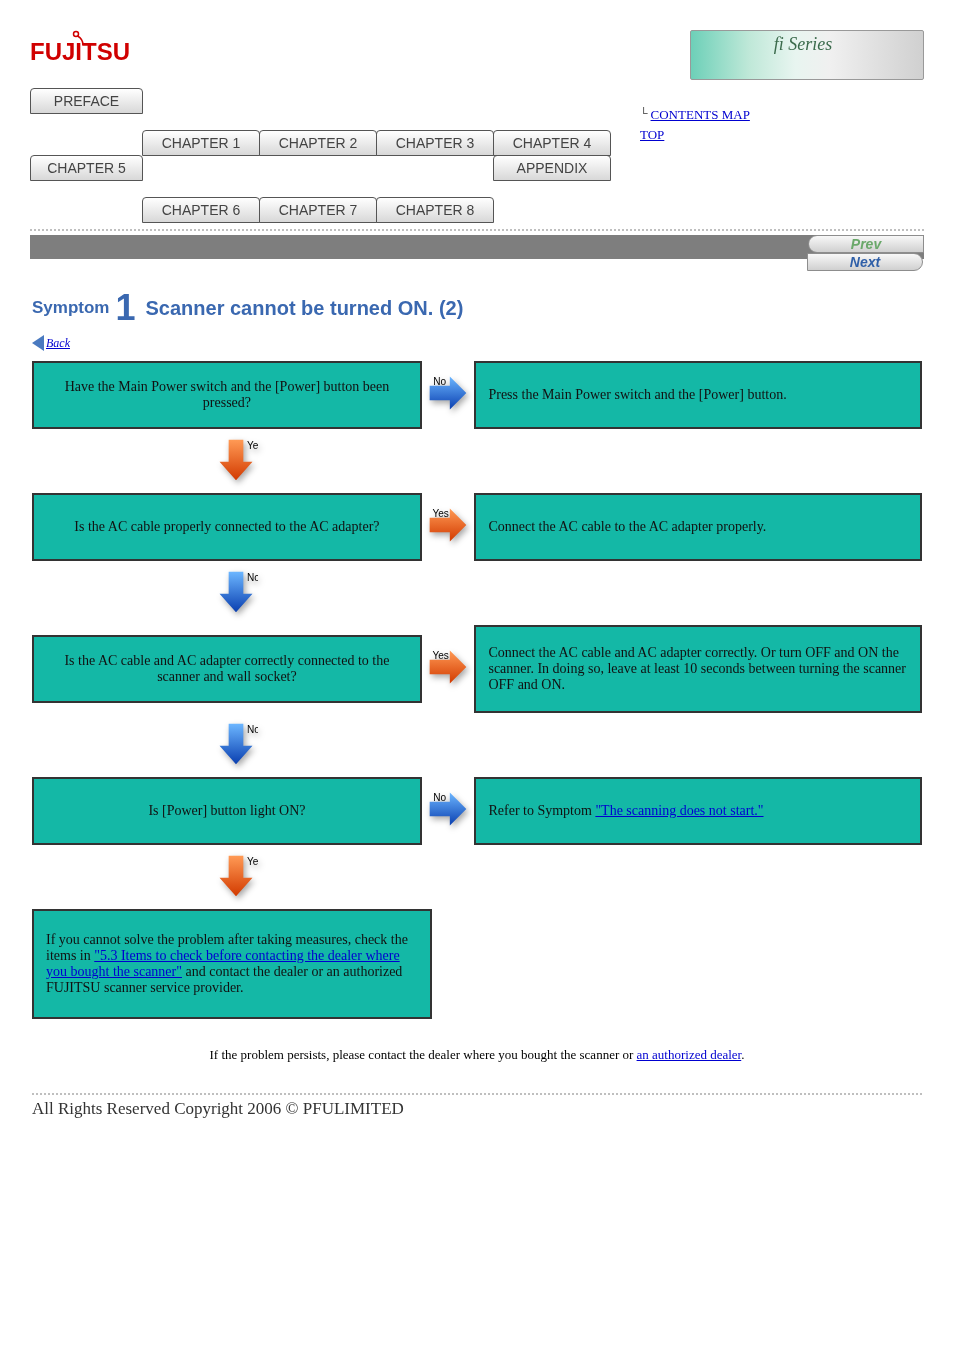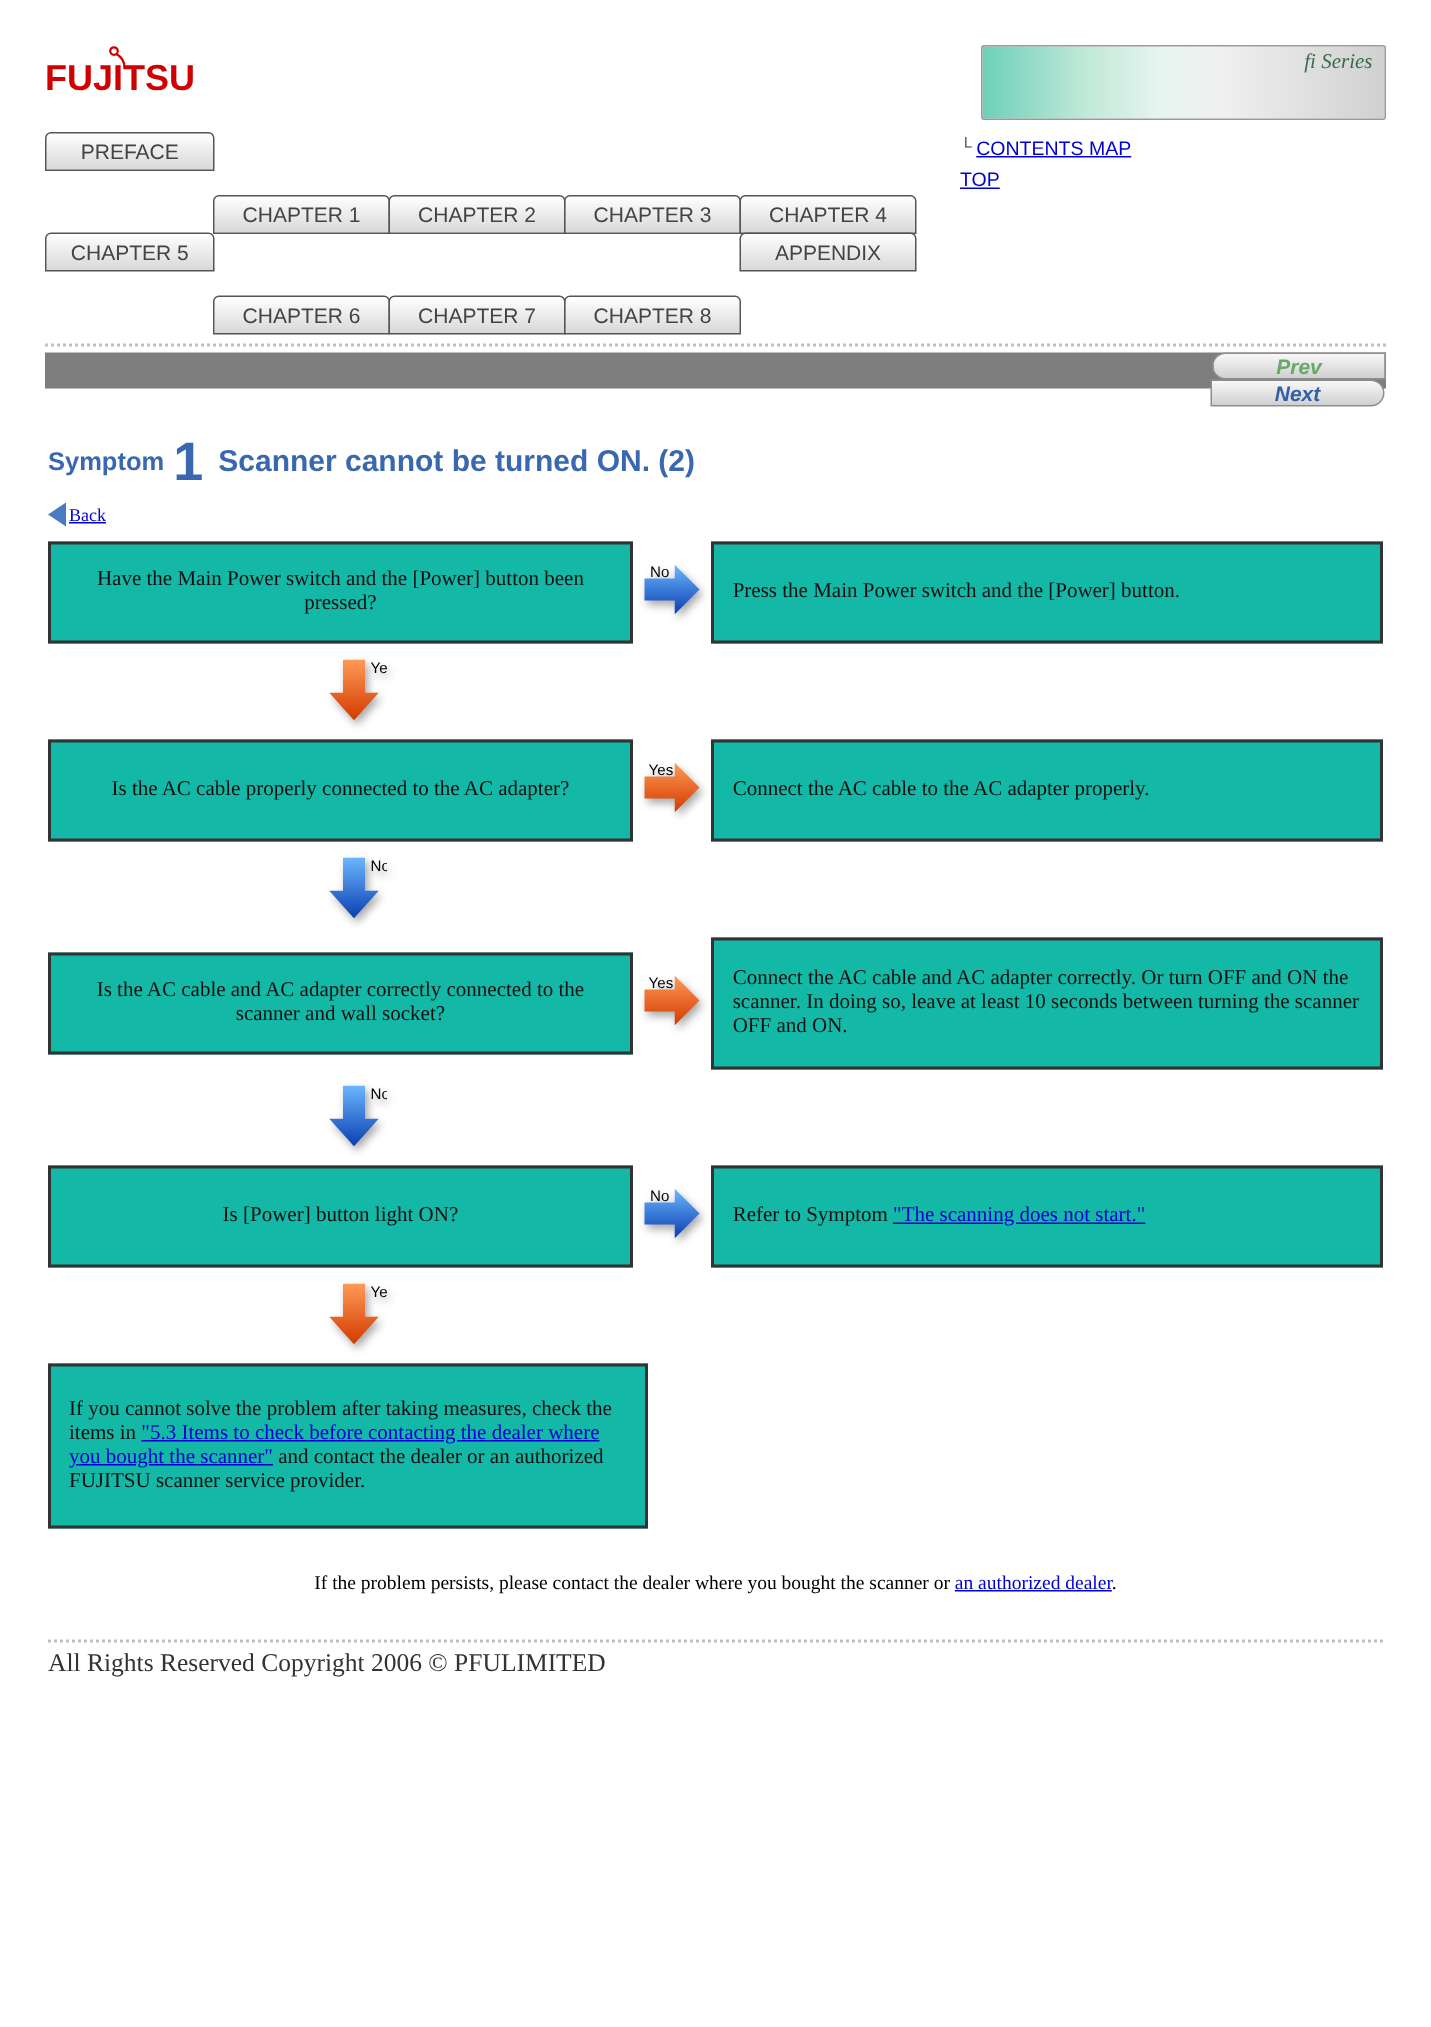--- a/index.html
+++ b/index.html
@@ -7,29 +7,29 @@
     margin: 0;
     font-family: "Times New Roman", serif;
     background: #ffffff;
     width: 954px;
   }
   .page { width: 954px; padding: 30px 30px 10px 30px; position: relative; }
   .top-row { display: flex; justify-content: space-between; align-items: flex-start; margin-bottom: 8px; }
   .logo-fujitsu { width: 110px; height: auto; }
   .logo-fujitsu svg { width: 100%; height: auto; }
   .fi-banner {
-    width: 270px; height: 50px;
+    width: 234px; height: 50px;
     background: linear-gradient(to right, #6dd0b8 0%, #bfe8d8 25%, #e8f5f0 45%, #f0f0f0 60%, #d0d0d0 100%);
     border: 1px solid #999;
     position: relative;
-    display: flex; justify-content: flex-end; align-items: flex-start;
+    display: flex; justify-content: center; align-items: flex-start;
     padding: 3px 8px 0 0;
     font-style: italic;
     font-family: "Brush Script MT", cursive;
-    font-size: 14px;
+    font-size: 18px;
     color: #3b6b4c;
     border-radius: 2px;
   }
   .outer-wrap { position: relative; }
   .tabs-row { display: flex; }
   .tab {
     border: 1px solid #555;
     height: 26px;
     font-family: Verdana, Arial, sans-serif;
     font-size: 14px;
@@ -39,24 +39,24 @@
     border-top-left-radius: 4px;
     border-top-right-radius: 4px;
     margin-right: -1px;
   }
   .tab.preface { width: 113px; }
   .tab.ch { width: 118px; margin-top: 42px; }
   .tab.app { width: 118px; }
   .tabs-row.row2 { margin-top: -1px; }
   .right-links {
     position: absolute;
-    left: 610px; top: 1px;
+    left: 610px; top: 17px;
     font-size: 13px;
     line-height: 20px;
-    font-family: Liberation Sans, sans-serif;
+    font-family: Liberation Serif, serif;
   }
   .right-links a { color: #0000d0; text-decoration: underline; cursor: pointer; }
   .right-links .bullet { color: #333; font-size: 11px; position: relative; top: -2px; }
   .dotline {
     height: 0;
     border-top: 2px dotted #bfbfbf;
     margin: 6px 0 0 0;
   }
   .section-bar {
     height: 24px;
@@ -92,21 +92,21 @@
     font-size: 17px;
     font-weight: bold;
     color: #3a68b0;
     font-family: Arial, sans-serif;
   }
   .sect-sub { font-size: 20px; font-weight: bold; color: #3a68b0; font-family: Arial, sans-serif; }
   .num-badge {
     font-size: 36px; font-weight: bold; color: #3a68b0; margin: 0 10px 0 6px;
     font-family: Arial, sans-serif;
   }
-  .back-row { display:flex; align-items:center; margin:4px 0 10px 0; }
+  .back-row { display:flex; align-items:center; margin:4px 0 10px 0;font-style:italic; }
   .chev-left {
     width: 0; height: 0;
     border-top: 8px solid transparent;
     border-bottom: 8px solid transparent;
     border-right: 12px solid #4a7ac0;
     margin-right: 2px;
   }
   .back-link { color:#0000d0; text-decoration:underline; font-size:12px; font-family:"Times New Roman",serif; cursor:pointer; }
 
   .flow { position: relative; }

